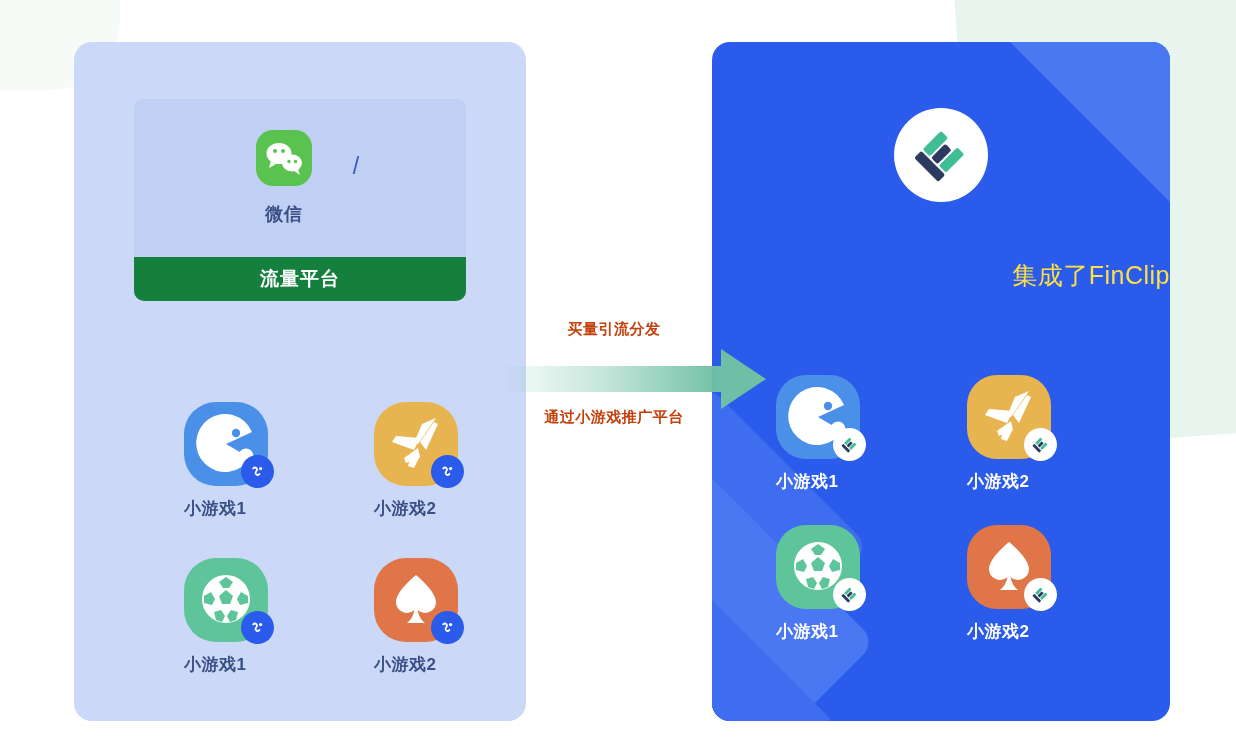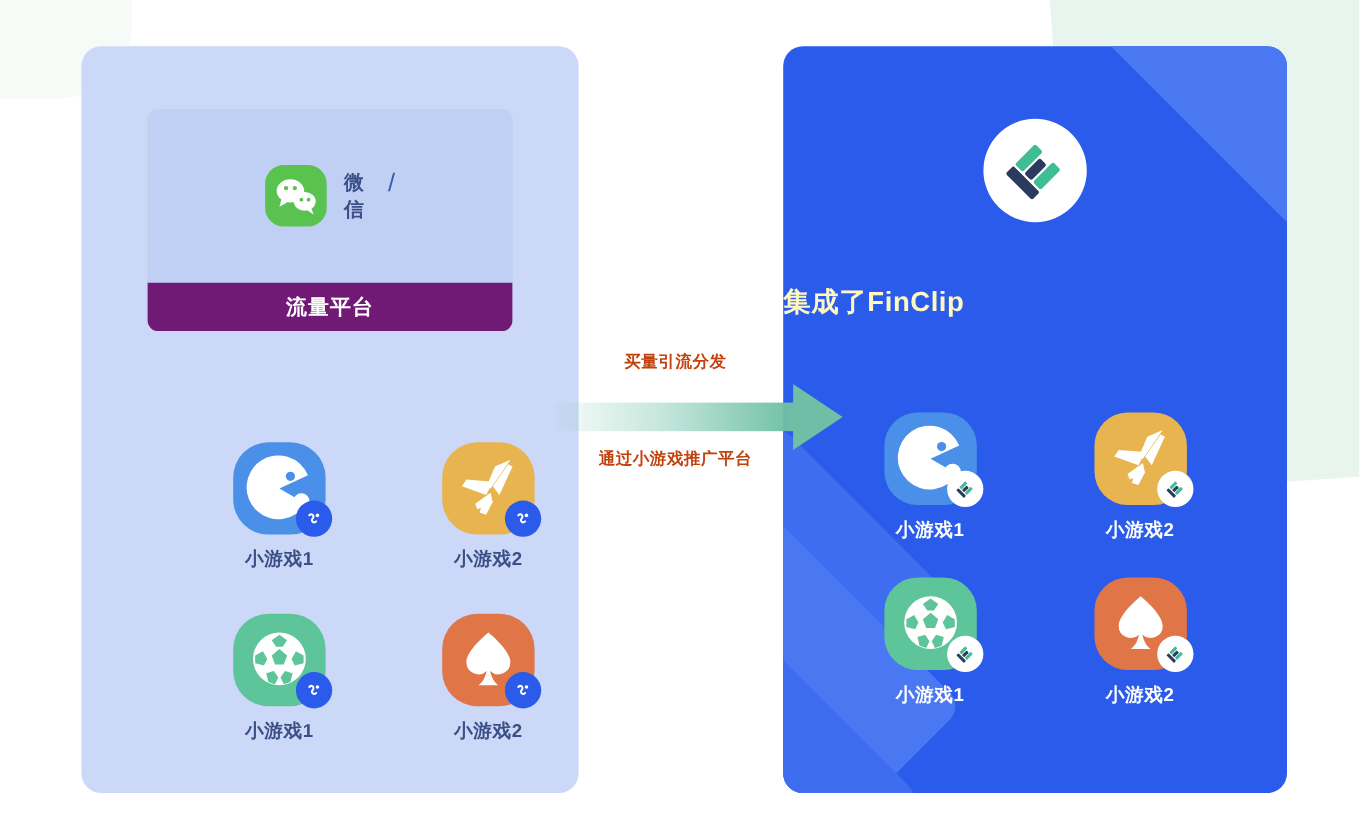--- a/index.html
+++ b/index.html
@@ -66,21 +66,21 @@
   .platform-top {
     height: 158px;
     background: #c0cff4;
     display: flex;
     align-items: center;
     justify-content: center;
     gap: 26px;
   }
   .plat-item {
     display: flex;
-    flex-direction: row;
+    flex-direction: column;
     align-items: center;
     gap: 16px;
     width: 86px;
   }
   .plat-label {
     font-size: 18px;
     font-weight: bold;
     color: #3a4f85;
     letter-spacing: .5px;
   }
@@ -99,21 +99,21 @@
   }
   .icon-douyin {
     width: 56px;
     height: 56px;
     border-radius: 17px;
     background: #020203;
     position: relative;
   }
   .platform-bar {
     height: 44px;
-    background: #701a75;
+    background: #15803d;
     display: flex;
     align-items: center;
     justify-content: center;
     color: #ffffff;
     font-size: 19px;
     font-weight: bold;
     letter-spacing: 1px;
     border-radius: 0 0 6px 6px;
   }
 
@@ -133,21 +133,20 @@
   .right-grid {
     left: 776px;
     top: 375px;
     width: 330px;
     column-gap: 52px;
     row-gap: 32px;
   }
   .game-cell {
     display: flex;
     flex-direction: column;
-    align-items: center;
   }
   .game-icon-wrap {
     position: relative;
     width: 84px;
     height: 84px;
   }
   .squircle {
     width: 84px;
     height: 84px;
     border-radius: 42% 42% 42% 42% / 44% 44% 44% 44%;
@@ -221,24 +220,24 @@
     background: #ffffff;
     display: flex;
     align-items: center;
     justify-content: center;
   }
   .finclip-title {
     position: absolute;
     left: 0;
     right: 0;
     top: 215px;
-    text-align: left;
-    color: #fef9c3;
+    text-align: right;
+    color: #fde047;
     font-size: 25px;
-    font-weight: bold;
+    font-weight: normal;
     line-height: 1.48;
     letter-spacing: .5px;
   }
 
   
   .arrow-area {
     position: absolute;
     left: 505px;
     top: 320px;
     width: 290px;

